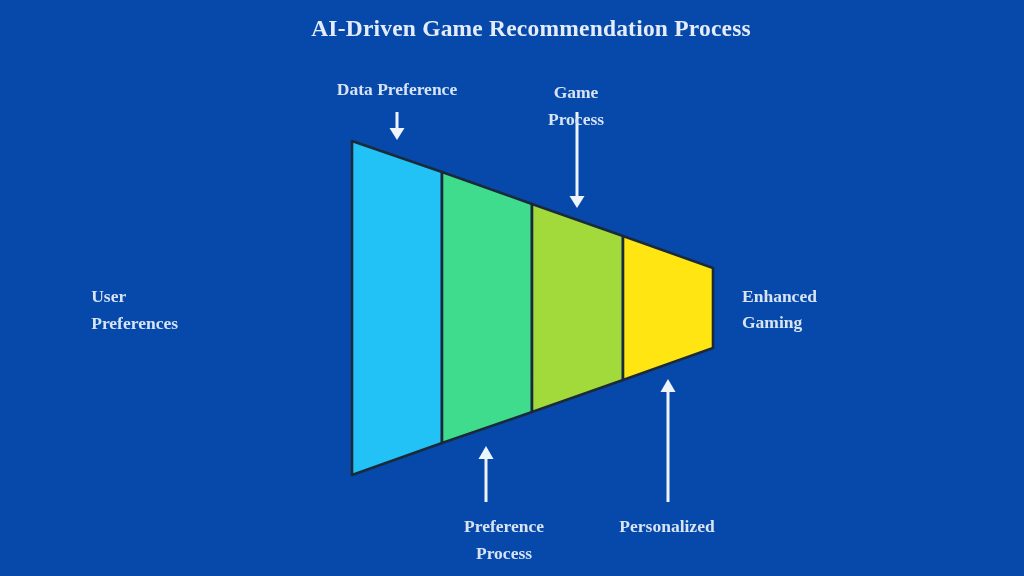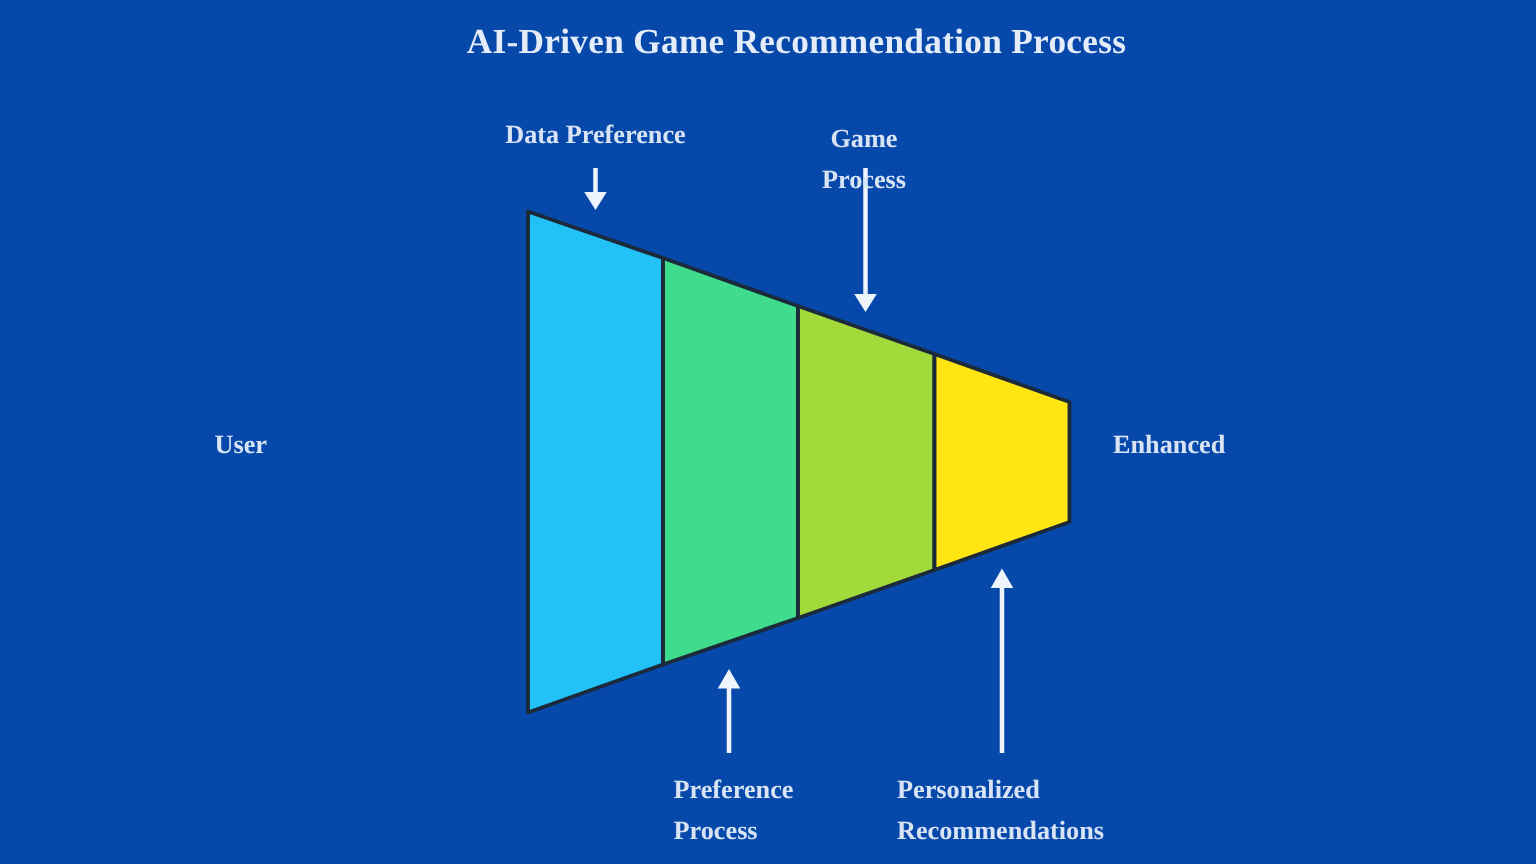--- a/index.html
+++ b/index.html
@@ -65,22 +65,23 @@
     text-align: left;
     line-height: 27px;
   }
   .lbl-enhanced-gaming {
     top: 267px; left: 742px;
     text-align: left;
     line-height: 26px;
     margin-top: 16px;
   }
   .lbl-preference-analysis {
-    top: 513px; left: 489px;
+    top: 513px; left: 504px;
     transform: translateX(-50%);
+    text-align: center;
     line-height: 27px;
   }
   .lbl-personalized-recommendations {
     top: 513px; left: 667px;
     transform: translateX(-50%);
     text-align: left;
     line-height: 27px;
   }
 </style>
 </head>
@@ -125,29 +126,30 @@
     <div>Data Preference</div>
   </div>
 
   <div class="lbl lbl-game-matching">
     <div>Game</div>
     <div>Process</div>
   </div>
 
   <div class="lbl lbl-user-preferences">
     <div>User</div>
+    <div>Preferences</div>
   </div>
 
   <div class="lbl lbl-enhanced-gaming">
     <div>Enhanced</div>
+    <div>Gaming</div>
   </div>
 
   <div class="lbl lbl-preference-analysis">
     <div>Preference</div>
     <div>Process</div>
   </div>
 
   <div class="lbl lbl-personalized-recommendations">
     <div>Personalized</div>
-    <div>Recommendations</div>
   </div>
 
 </div>
 
 </body></html>

